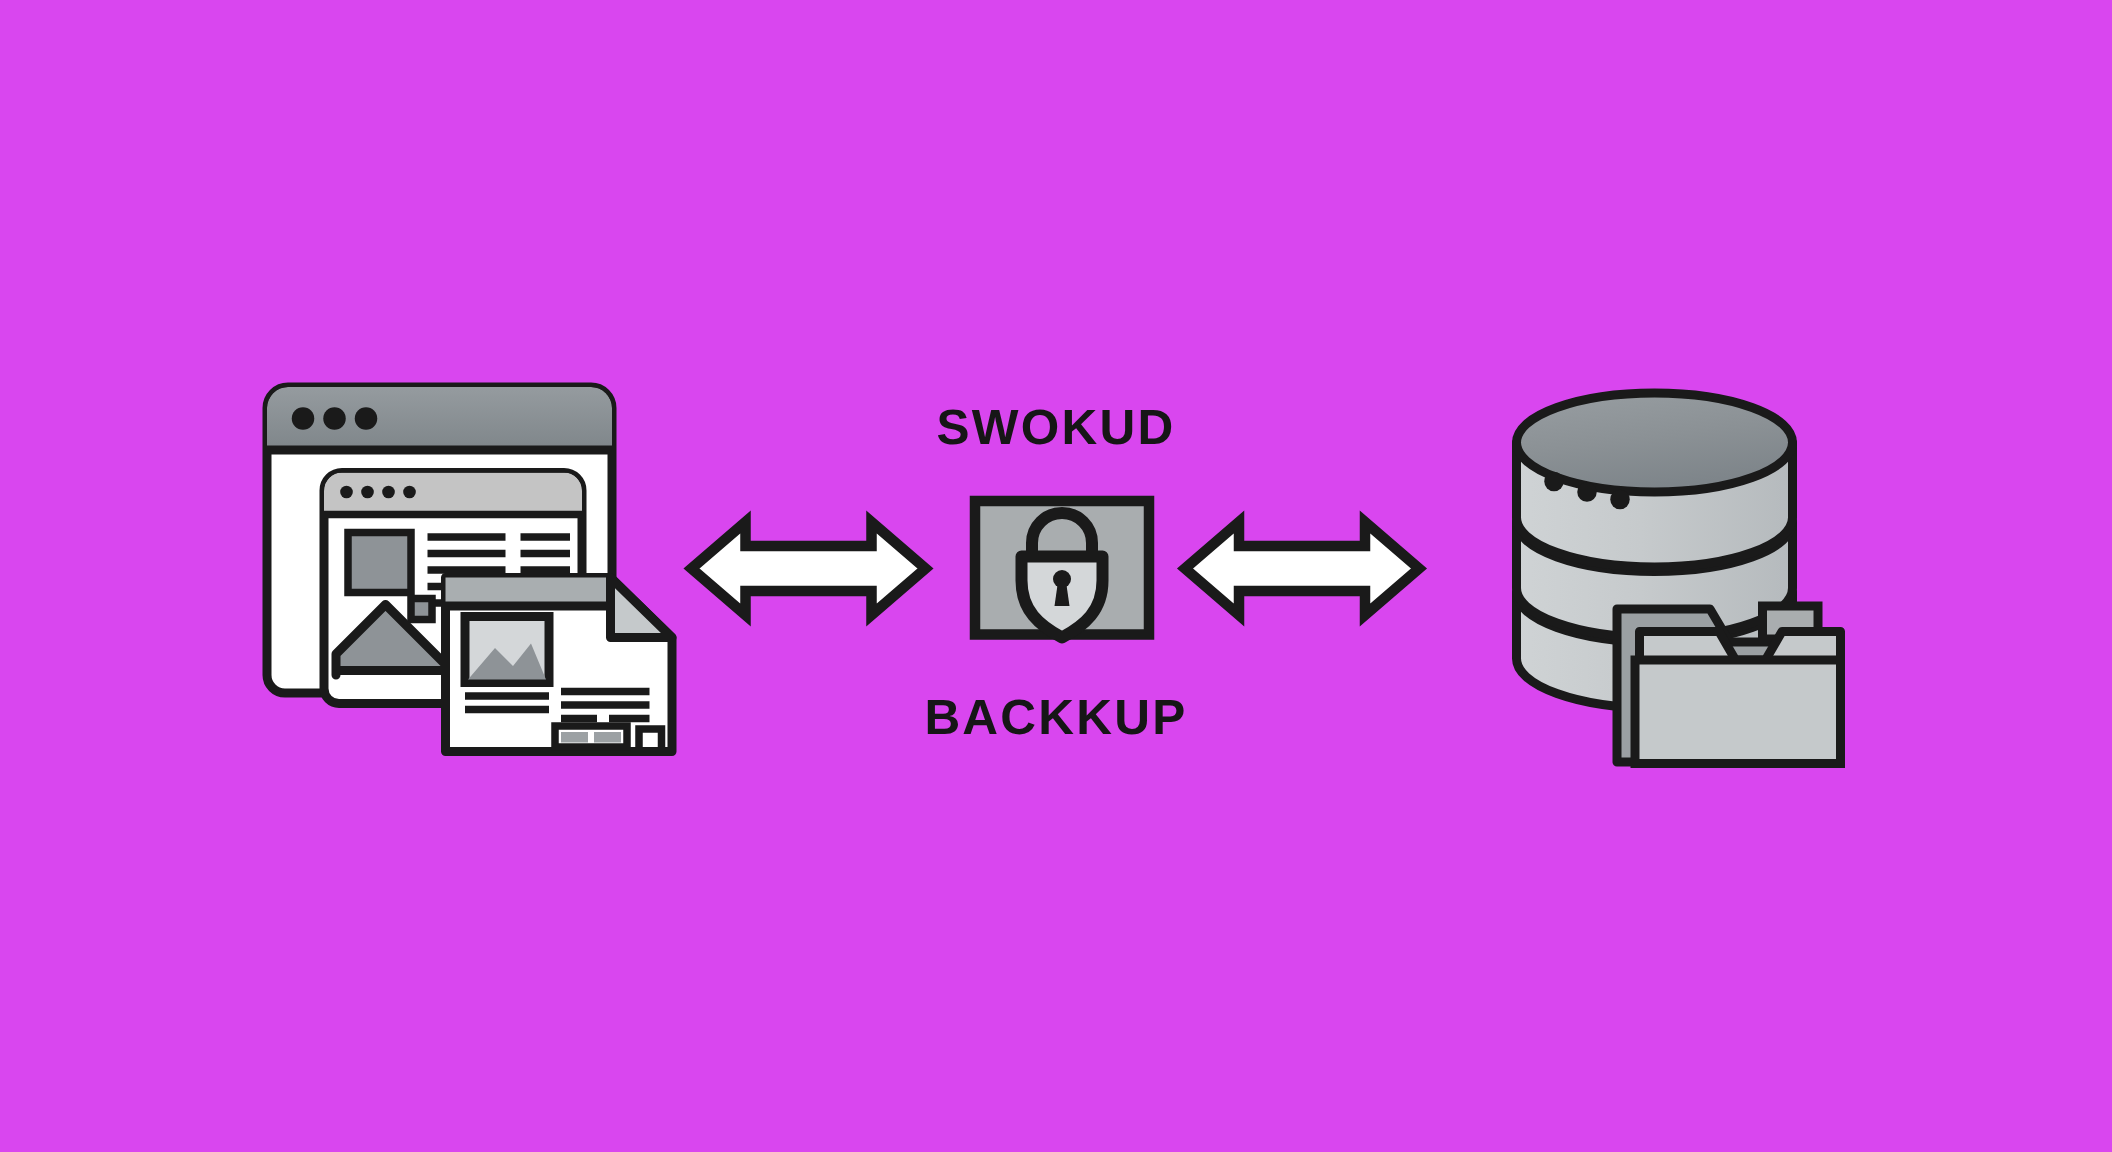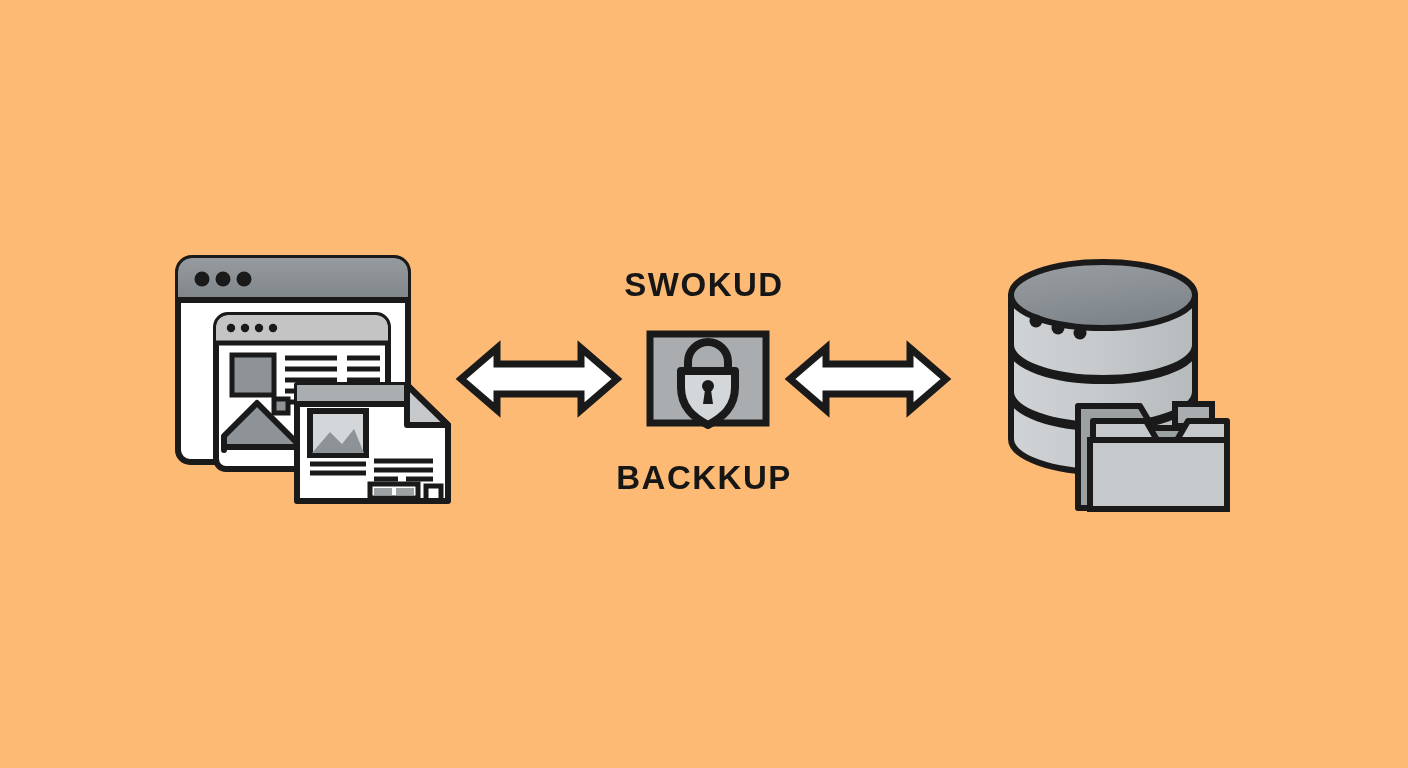--- a/index.html
+++ b/index.html
@@ -10,21 +10,21 @@
   body {
     width: 1408px;
     height: 768px;
     overflow: hidden;
     font-family: "Liberation Sans", sans-serif;
   }
   #canvas {
     position: relative;
     width: 1408px;
     height: 768px;
-    background: #fdba74;
+    background: #d946ef;
   }
   #scene {
     position: absolute;
     inset: 0;
   }
   .label {
     position: absolute;
     font-family: "Liberation Sans", sans-serif;
     font-weight: bold;
     font-size: 33px;

